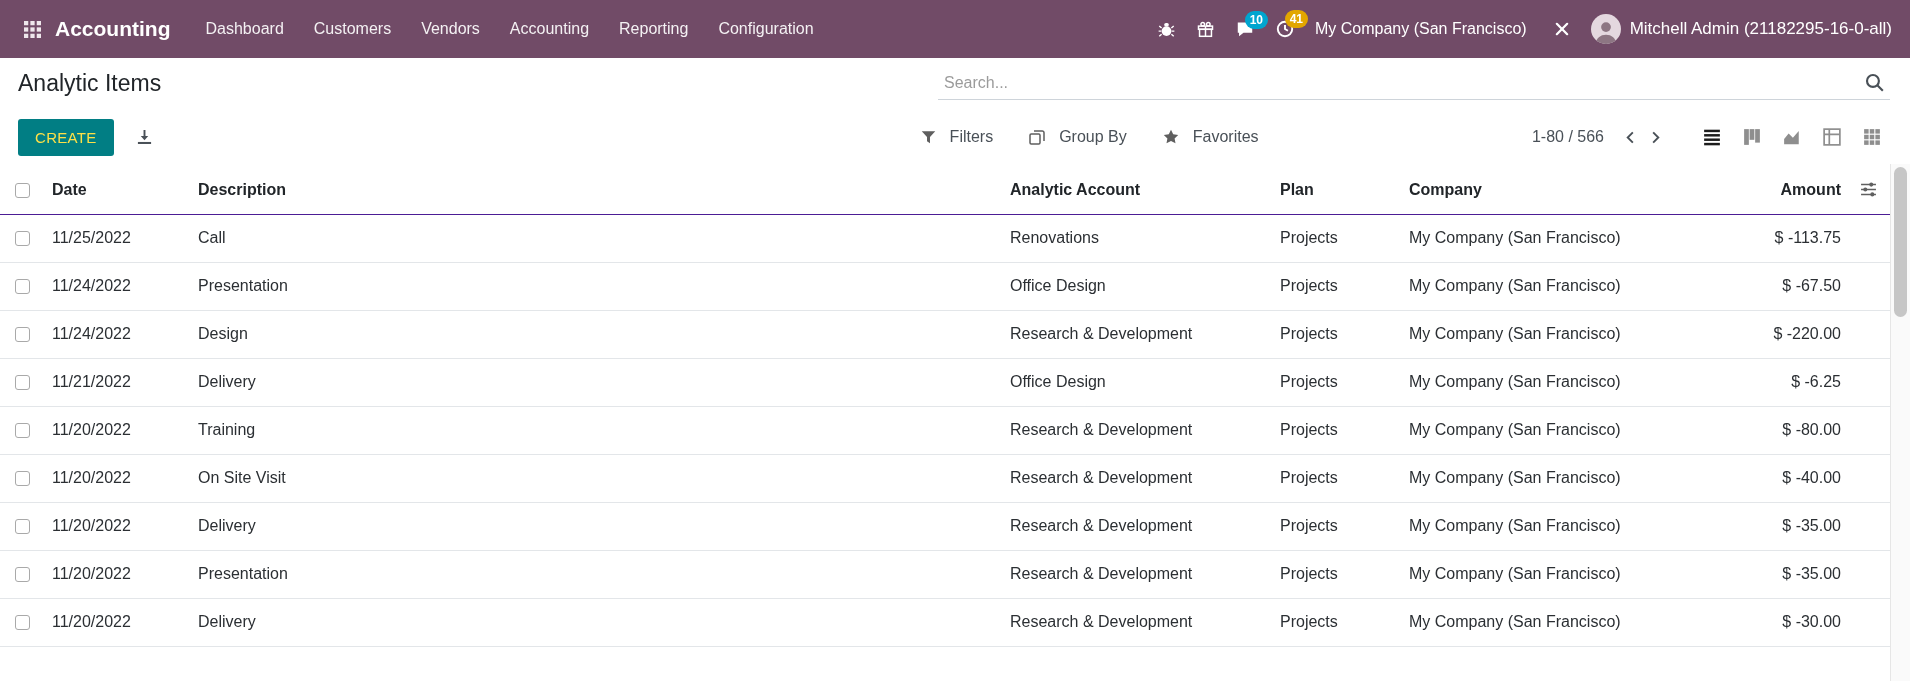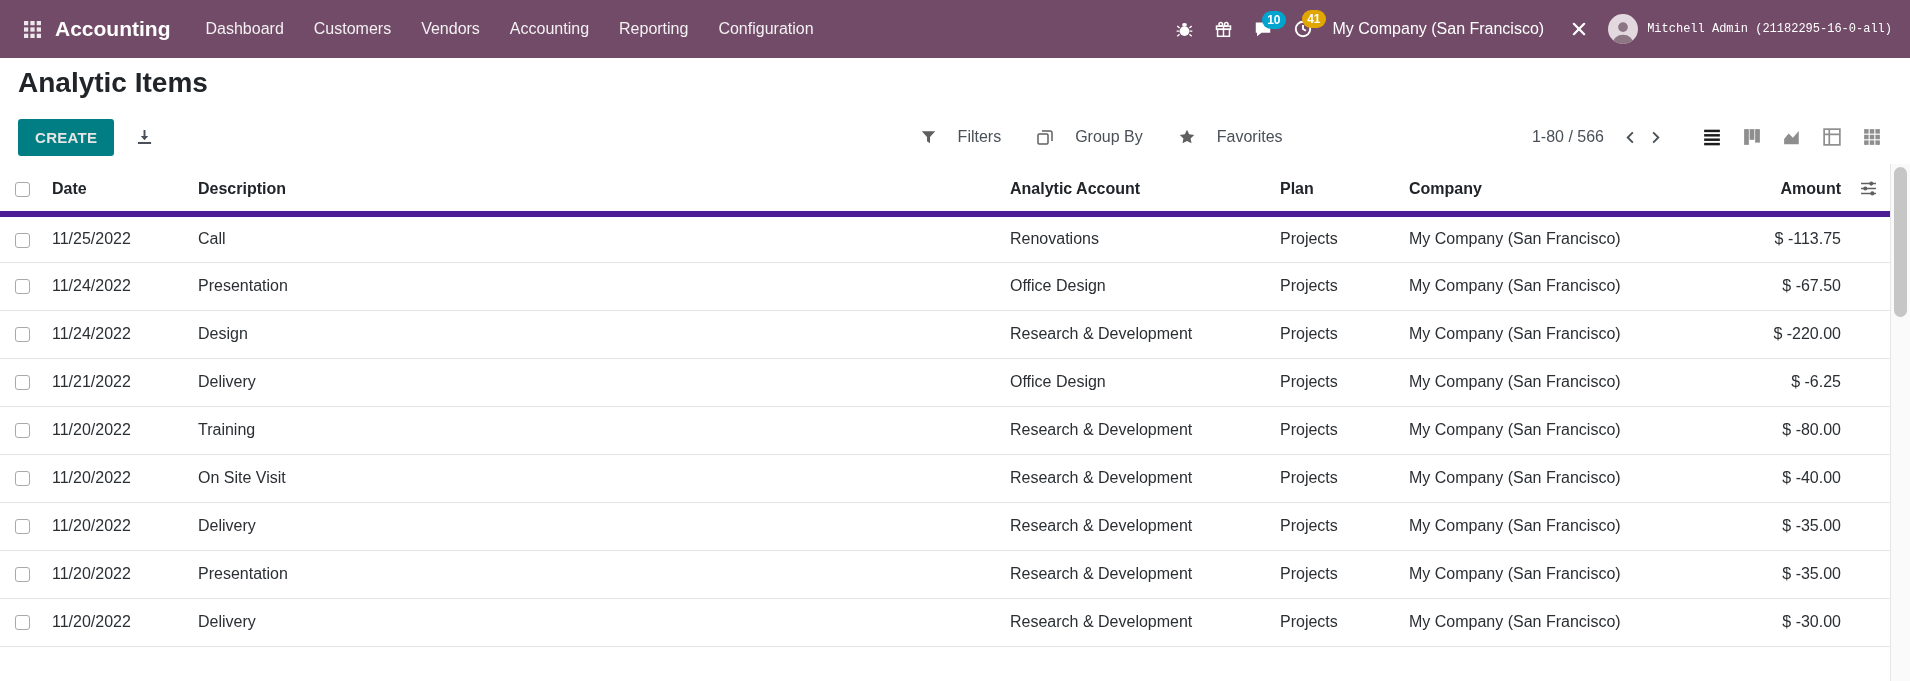--- a/index.html
+++ b/index.html
@@ -34,65 +34,65 @@
   }
   .badge.msg { background:var(--messages-badge-bg, #00A5CF); }
   .badge.act { background:var(--activities-badge-bg, #E2A600); }
   .company-name { font-size:16px; margin:0 14px 0 10px; cursor:pointer; white-space:nowrap; }
   .tools-btn { padding:8px 12px; color:#fff; cursor:pointer; }
   .user-block { display:flex; align-items:center; cursor:pointer; margin-left:8px; }
   .avatar {
     width:30px; height:30px; border-radius:50%; background:#e4d8df;
     display:flex; align-items:flex-end; justify-content:center; overflow:hidden;
   }
-  .user-name { font-size:12px; margin-left:9px; white-space:nowrap;font-family:Liberation Mono, monospace; }
+  .user-name { font-size:17px; margin-left:9px; white-space:nowrap; }
 
   
   .header-row {
     height:50px; display:flex; align-items:center; justify-content:space-between;
     padding:0 20px 0 18px;
   }
-  .page-title { font-size:28px; font-weight:bold; color:#212529; }
+  .page-title { font-size:23px; font-weight:normal; color:#212529; }
   .search-area {
     width:952px; display:flex; align-items:center;
     border-bottom:1px solid #ced4da; padding:7px 6px; gap:10px;
   }
   .search-input { flex:1; border:none; outline:none; font-size:16px; color:#495057; background:transparent; }
   .search-input::placeholder { color:#9b9b9b; }
   .search-btn { color:#495057; cursor:pointer; }
 
   
   .control-row { position:relative; height:58px; display:flex; align-items:center; padding:0 20px 0 18px; }
   .create-btn {
-    background:var(--create-button-bg, #017E84); color:#e5e5e5; border:none; border-radius:3px;
-    font-family:inherit; font-size:15px; font-weight:bold; letter-spacing:.3px;
+    background:var(--create-button-bg, #017E84); color:#fde047; border:none; border-radius:3px;
+    font-family:inherit; font-size:15px; font-weight:normal; letter-spacing:.3px;
     padding:10px 17px; cursor:pointer;
   }
   .download-btn { margin-left:16px; color:#495057; cursor:pointer; padding:6px; background:none; border:none; }
   .filter-group { position:absolute; left:48.2%; display:flex; align-items:center; gap:36px; }
   .filter-btn {
-    display:flex; align-items:center; gap:22px; background:none; border:none;
+    display:flex; align-items:center; gap:14px; background:none; border:none;
     font-family:inherit; font-size:16px; color:#495057; cursor:pointer; white-space:nowrap;
   }
   .filter-btn .f-ico { color:#5f5f5f; }
   .right-group { margin-left:auto; display:flex; align-items:center; }
   .pager-text { font-size:16px; color:#495057; white-space:nowrap; }
   .pager-btn { background:none; border:none; color:#495057; cursor:pointer; padding:5px; }
   .pager-prev { margin-left:14px; }
   .pager-next { margin-right:26px; }
   .view-switcher { display:flex; align-items:center; gap:4px; }
   .view-btn { background:none; border:none; padding:5px 9px; color:#8e8e8e; cursor:pointer; }
   .view-btn.active { color:#1d1d1d; }
 
   
   .table-wrap { width:1890px; }
   table { width:1890px; border-collapse:collapse; table-layout:fixed; }
   th {
     height:48px; text-align:left; font-size:16px; font-weight:bold; color:#212529;
-    border-bottom:6px solid #4c1d95; padding:0 8px; white-space:nowrap; overflow:hidden;
+    border-bottom:1px solid #4c1d95; padding:0 8px; white-space:nowrap; overflow:hidden;
   }
   td {
     height:48px; font-size:16px; color:#2b2f33;
     border-bottom:1px solid #e3e6e9; padding:0 8px; white-space:nowrap; overflow:hidden;
   }
   .cb-cell { padding-left:15px; }
   .c-amt, .th-amt { text-align:right; padding-right:6px; }
   .c-opt, .th-opt { text-align:center; }
   .cb {
     display:inline-block; width:15px; height:15px; border:1px solid #a9a9a9;
@@ -183,20 +183,29 @@
             <path d="M1.8 16c0-3.6 2.8-5.7 6.2-5.7s6.2 2.1 6.2 5.7z" fill="#8d7683"></path>
           </svg>
       </span>
       <span class="user-name">Mitchell Admin (21182295-16-0-all)</span>
     </span>
   </div>
 </header>
 
 <div class="header-row">
   <h1 class="page-title">Analytic Items</h1>
+  <div class="search-area">
+    <input class="search-input" type="text" placeholder="Search..." style="">
+    <span class="search-btn">
+      <svg width="19" height="19" viewBox="0 0 16 16">
+          <circle cx="6.7" cy="6.7" r="5" fill="none" stroke="currentColor" stroke-width="1.8"></circle>
+          <path d="M10.6 10.6L15 15" stroke="currentColor" stroke-width="1.8"></path>
+        </svg>
+    </span>
+  </div>
 </div>
 
 <div class="control-row">
   <button class="create-btn">CREATE</button>
   <button class="download-btn">
     <svg width="17" height="17" viewBox="0 0 16 16" fill="currentColor">
         <path d="M7.1 1h1.8v5.6h2.6L8 10.6 4.5 6.6h2.6z"></path>
         <rect x="1.8" y="12.2" width="12.4" height="1.9"></rect>
       </svg>
   </button>

